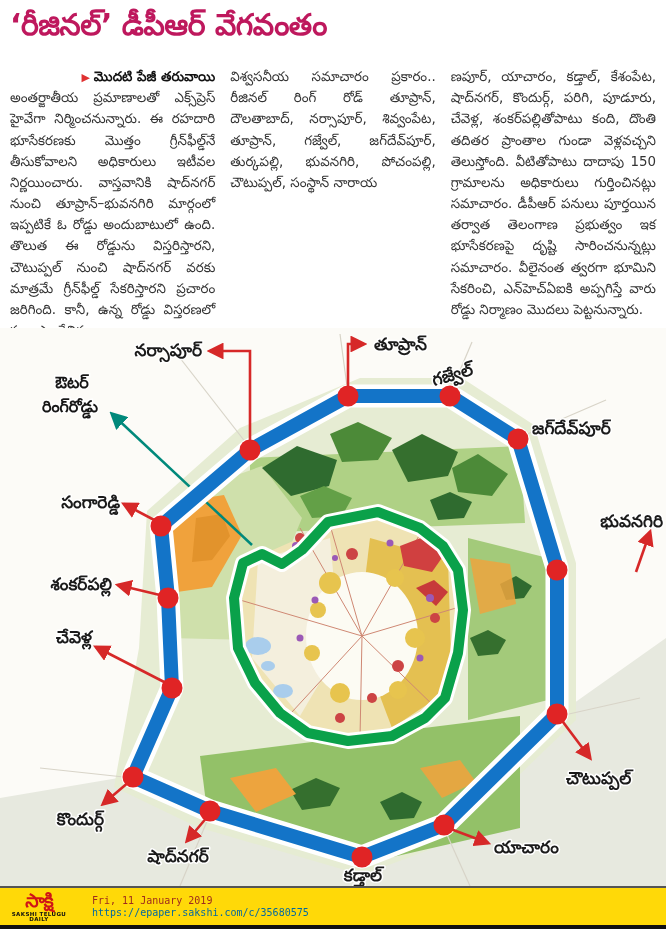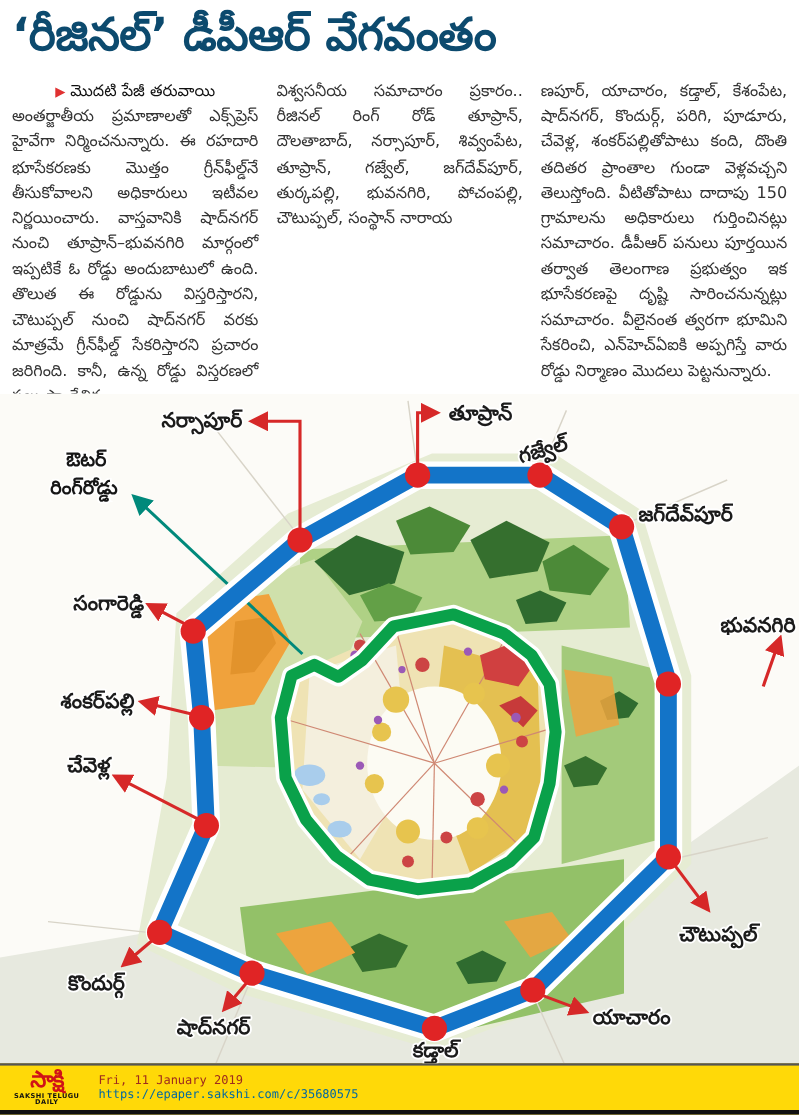--- a/index.html
+++ b/index.html
@@ -1,38 +1,38 @@
 <!DOCTYPE html>
 <html><head>
 <meta charset="utf-8">
 <style>
   html,body{margin:0;padding:0;background:#ffffff;}
   body{width:666px;height:929px;overflow:hidden;font-family:"DejaVu Sans","Liberation Sans",sans-serif;position:relative;}
   .page{width:666px;height:929px;display:flex;flex-direction:column;}
 
   
   .headline{height:64px;padding:6px 10px 0 10px;box-sizing:border-box;}
-  .headline h1{margin:0;font-size:38px;line-height:1.25;font-weight:800;color:#0c4a6e;letter-spacing:-0.5px;white-space:nowrap;}
+  .headline h1{margin:0;font-size:30px;line-height:1.25;font-weight:800;color:#be185d;letter-spacing:-0.5px;white-space:nowrap;}
 
   
   .columns{height:264px;display:flex;gap:15px;padding:2px 10px 0 10px;box-sizing:border-box;overflow:hidden;}
   .col{flex:1;font-size:13.4px;line-height:1.58;text-align:justify;color:#333;}
   .col p{margin:0;}
-  .lead-line{margin:0 0 2px 0;font-weight:400;color:#111;text-align:center;}
+  .lead-line{margin:0 0 2px 0;font-weight:700;color:#111;text-align:right;}
   .lead-marker{color:#e03131;font-size:11px;margin-right:4px;}
   .subhead{font-weight:700;color:#111;text-align:left;}
 
   
   .map-wrap{height:558px;position:relative;}
   .map-wrap svg{display:block;}
   .town-label{font-size:17px;font-weight:700;fill:#1b1b1b;paint-order:stroke;stroke:#ffffff;stroke-width:3px;stroke-linejoin:round;}
   .orr-label{font-size:16px;font-weight:700;fill:#161616;paint-order:stroke;stroke:#fff;stroke-width:3px;}
 
   
-  .footer{height:43px;box-sizing:border-box;background:#ffd908;border-top:2px solid #555;border-bottom:4px solid #101010;display:flex;align-items:center;padding:1px 6px;gap:10px;}
+  .footer{height:43px;box-sizing:border-box;background:#ffd908;border-top:2px solid #555;border-bottom:4px solid #101010;display:flex;align-items:center;padding:1px 6px;gap:20px;}
   .logo{width:66px;text-align:center;line-height:1;}
   .logo-te{color:#d01317;font-weight:800;font-size:19px;letter-spacing:-1px;}
   .logo-en{font-size:5.5px;color:#111;letter-spacing:.4px;margin-top:2px;font-weight:700;}
   .stamp{font-family:"DejaVu Sans Mono","Liberation Mono",monospace;font-size:10px;line-height:1.2;}
   .stamp .date{color:#9e2a1e;}
   .stamp .url{color:#0369a1;}
 </style>
 </head>
 <body>
 

